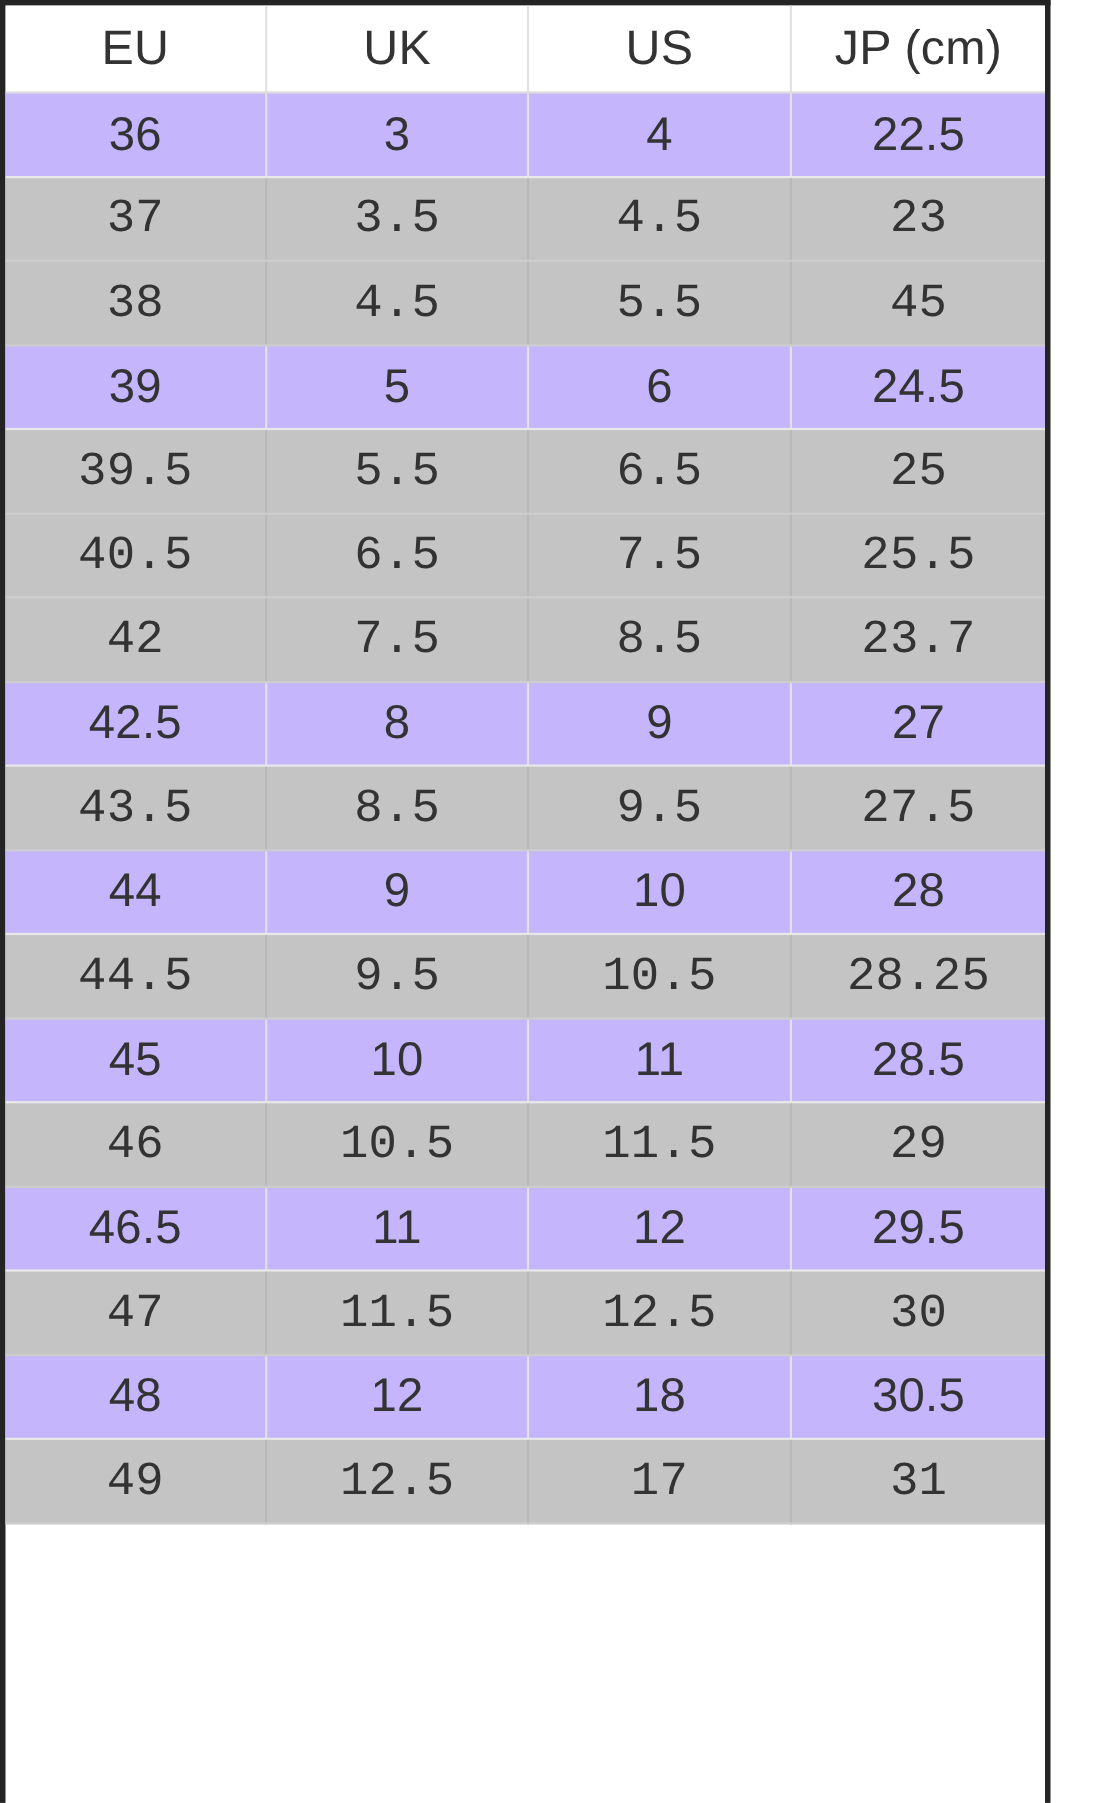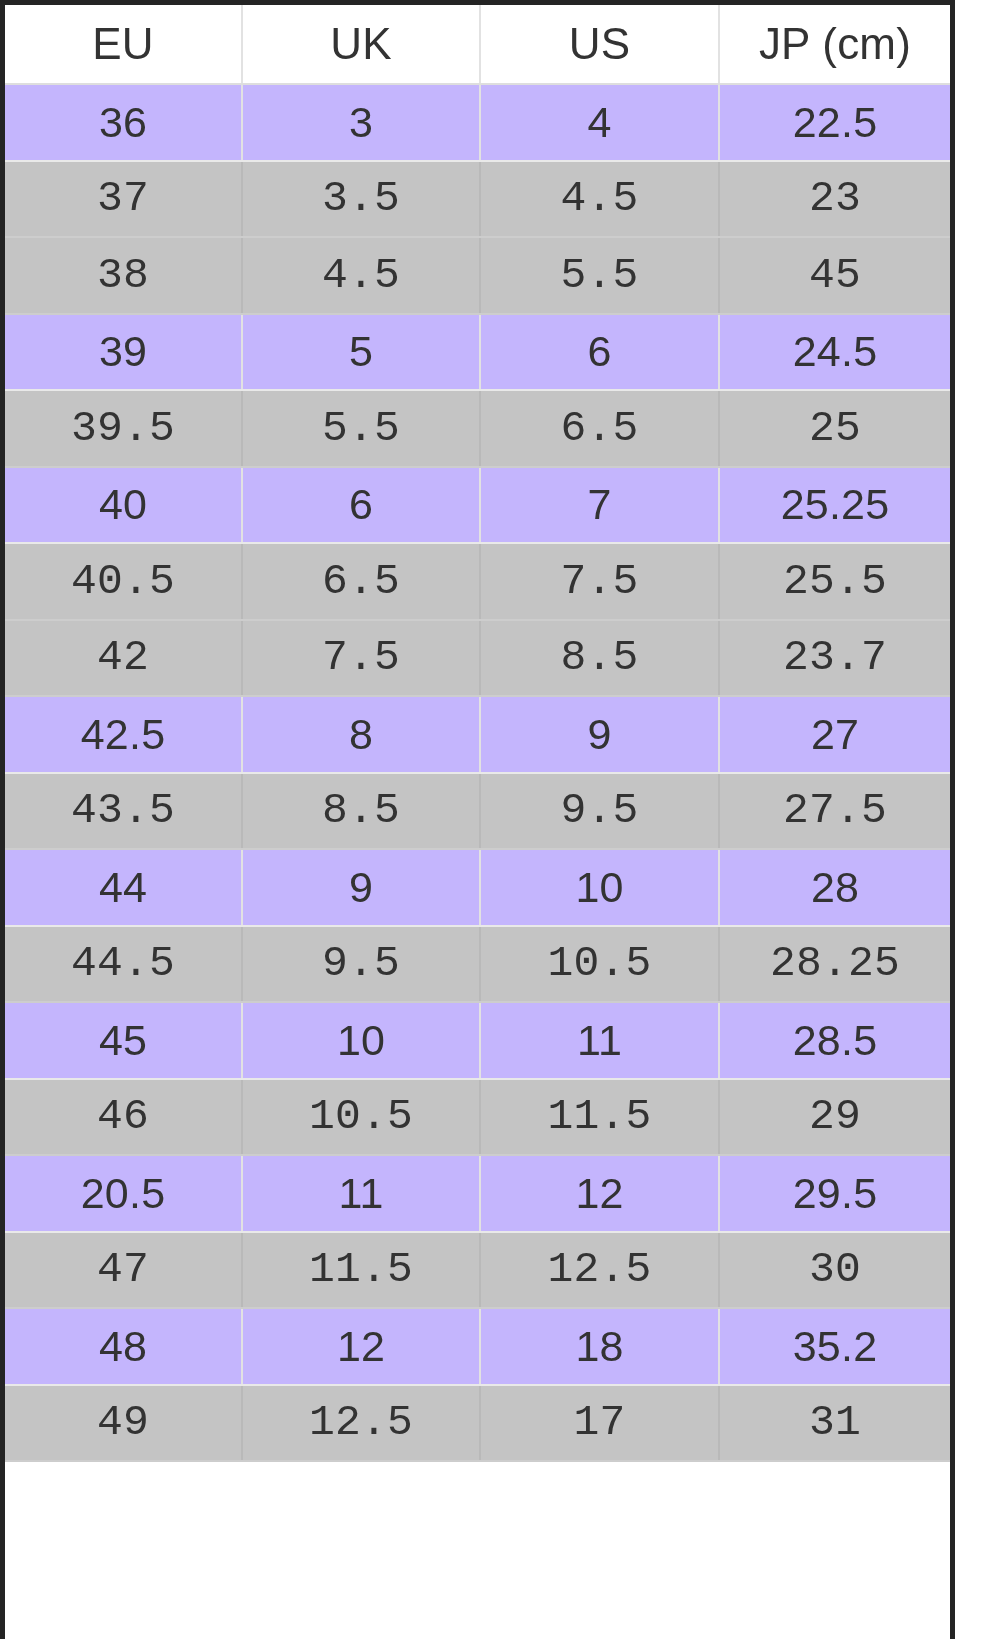--- a/index.html
+++ b/index.html
@@ -124,26 +124,20 @@
           <td>5</td>
           <td>6</td>
           <td>24.5</td>
         </tr>
         <tr class="row-shaded">
           <td>39.5</td>
           <td>5.5</td>
           <td>6.5</td>
           <td>25</td>
         </tr>
-        <tr class="row-plain">
-          <td>40</td>
-          <td>6</td>
-          <td>7</td>
-          <td>25.25</td>
-        </tr>
         <tr class="row-shaded">
           <td>40.5</td>
           <td>6.5</td>
           <td>7.5</td>
           <td>25.5</td>
         </tr>
         <tr class="row-shaded">
           <td>42</td>
           <td>7.5</td>
           <td>8.5</td>
@@ -179,36 +173,36 @@
           <td>11</td>
           <td>28.5</td>
         </tr>
         <tr class="row-shaded">
           <td>46</td>
           <td>10.5</td>
           <td>11.5</td>
           <td>29</td>
         </tr>
         <tr class="row-plain">
-          <td>20.5</td>
+          <td>46.5</td>
           <td>11</td>
           <td>12</td>
           <td>29.5</td>
         </tr>
         <tr class="row-shaded">
           <td>47</td>
           <td>11.5</td>
           <td>12.5</td>
           <td>30</td>
         </tr>
         <tr class="row-plain">
           <td>48</td>
           <td>12</td>
           <td>18</td>
-          <td>35.2</td>
+          <td>30.5</td>
         </tr>
         <tr class="row-shaded">
           <td>49</td>
           <td>12.5</td>
           <td>17</td>
           <td>31</td>
         </tr>
       </tbody>
   </table>
 </div>

